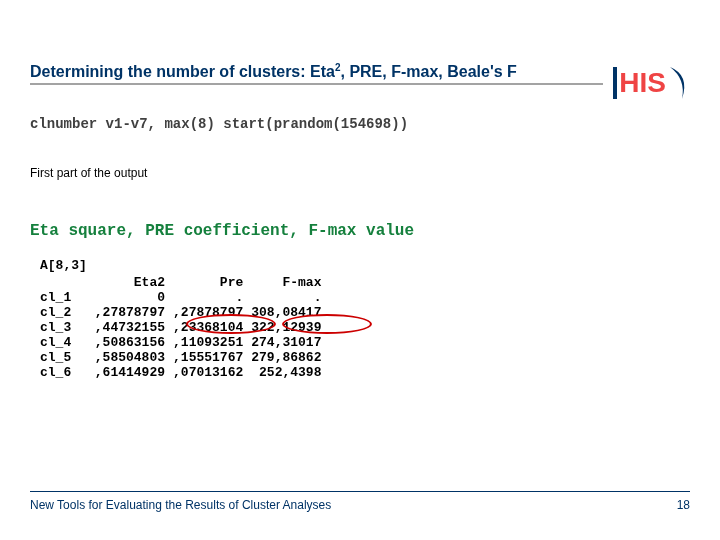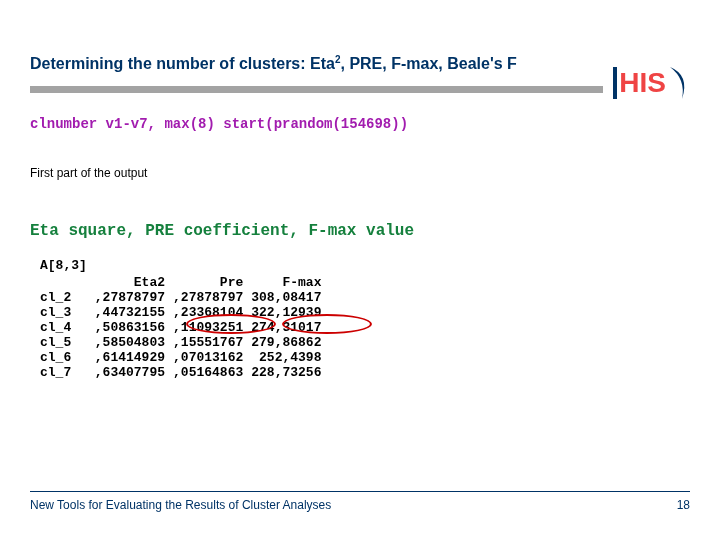--- a/index.html
+++ b/index.html
@@ -17,22 +17,22 @@
     left: 30px;
     right: 30px;
     display: flex;
     align-items: center;
     justify-content: space-between;
   }
   .title {
     color: #003366;
     font-size: 16px;
     font-weight: bold;
-    border-bottom: 7px solid #a3a3a3;
-    padding-bottom: 12px;
+    border-bottom: 2px solid #a3a3a3;
+    padding-bottom: 2px;
     flex: 1;
     margin-right: 10px;
   }
   .title sup { font-size: 10px; vertical-align: super; }
   .logo {
     display: flex;
     align-items: center;
     font-size: 28px;
     font-weight: bold;
     color: #ef4444;
@@ -46,21 +46,21 @@
     margin-right: 2px;
   }
   .logo svg { margin-left: 2px; }
   .cmd {
     position: absolute;
     top: 116px;
     left: 30px;
     font-family: "Courier New", monospace;
     font-size: 14px;
     font-weight: bold;
-    color: #a21caf;
+    color: #404040;
   }
   .sub {
     position: absolute;
     top: 166px;
     left: 30px;
     font-size: 12px;
     color: #000;
   }
   .section {
     position: absolute;
@@ -143,20 +143,26 @@
           <td></td>
           <td></td>
     </tr>
     <tr>
       <td></td>
       <td class="r">Eta2</td>
       <td class="r">Pre</td>
       <td class="r">F-max</td>
     </tr>
     <tr>
+          <td>cl_1</td>
+          <td class="r">0</td>
+          <td class="r">.</td>
+          <td class="r">.</td>
+        </tr>
+    <tr>
           <td>cl_2</td>
           <td class="r">,27878797</td>
           <td class="r">,27878797</td>
           <td class="r">308,08417</td>
         </tr>
     <tr>
           <td>cl_3</td>
           <td class="r">,44732155</td>
           <td class="r">,23368104</td>
           <td class="r">322,12939</td>
@@ -172,26 +178,20 @@
           <td class="r">,58504803</td>
           <td class="r">,15551767</td>
           <td class="r">279,86862</td>
         </tr>
     <tr>
           <td>cl_6</td>
           <td class="r">,61414929</td>
           <td class="r">,07013162</td>
           <td class="r">252,4398</td>
         </tr>
-    <tr>
-          <td>cl_7</td>
-          <td class="r">,63407795</td>
-          <td class="r">,05164863</td>
-          <td class="r">228,73256</td>
-        </tr>
   </tbody>
     </table>
 </div>
 
 <div class="circle" style="top:314px; left:186px; width:90px; height:20px;"></div>
 <div class="circle" style="top:314px; left:282px; width:90px; height:20px;"></div>
 
 <div class="footer-line"></div>
 <div class="footer-text">New Tools for Evaluating the Results of Cluster Analyses</div>
 <div class="pagenum">18</div>

